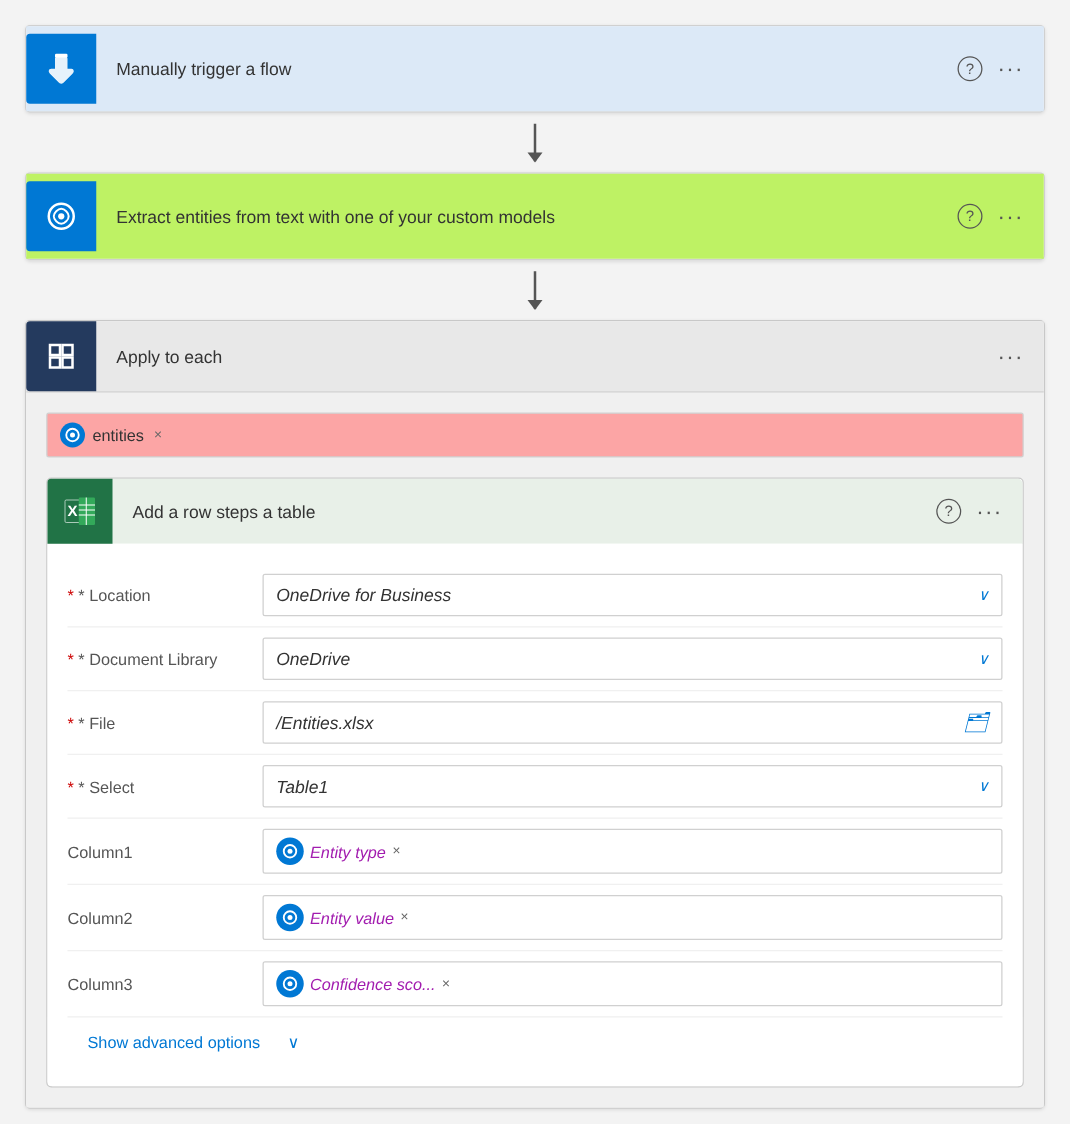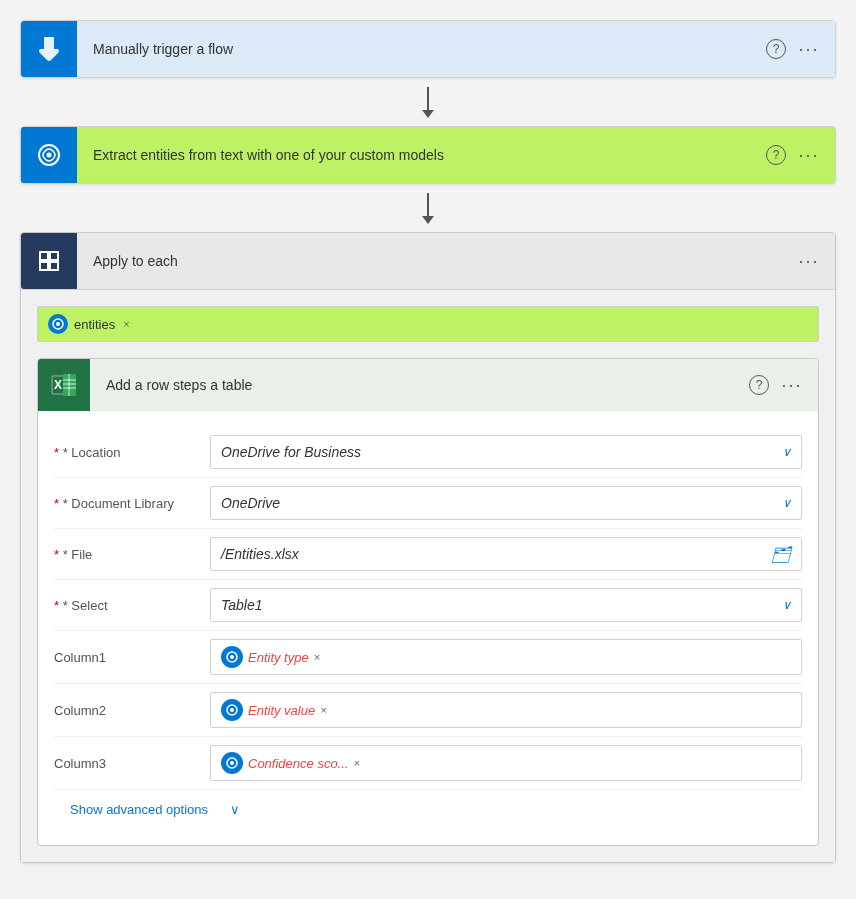--- a/index.html
+++ b/index.html
@@ -27,21 +27,21 @@
       border-radius: 4px;
       border: 1px solid #d0d0d0;
       background: #fff;
       box-shadow: 0 1px 3px rgba(0,0,0,0.1);
     }
 
     .step-header {
       display: flex;
       align-items: center;
       padding: 0;
-      height: 56px;
+      height: 68px;
     }
 
     .step-icon {
       width: 56px;
       height: 56px;
       display: flex;
       align-items: center;
       justify-content: center;
       border-radius: 3px 0 0 3px;
       flex-shrink: 0;
@@ -126,21 +126,21 @@
     }
 
     
     .output-label {
       font-size: 12px;
       color: #c00;
       margin-bottom: 8px;
     }
 
     .output-field {
-      background: #bef264;
+      background: #fca5a5;
       border: 1px solid #d0d0d0;
       border-radius: 2px;
       padding: 6px 10px;
       display: flex;
       align-items: center;
       gap: 8px;
       min-height: 36px;
       text-align: center;
     }
 
@@ -271,21 +271,21 @@
       background: #0078d4;
       border-radius: 50%;
       display: flex;
       align-items: center;
       justify-content: center;
       flex-shrink: 0;
     }
 
     .field-tag-text {
       font-size: 13px;
-      color: #ef4444;
+      color: #a21caf;
     }
 
     .field-tag-close {
       color: #666;
       cursor: pointer;
       font-size: 11px;
     }
 
     
     .advanced-options-row {

